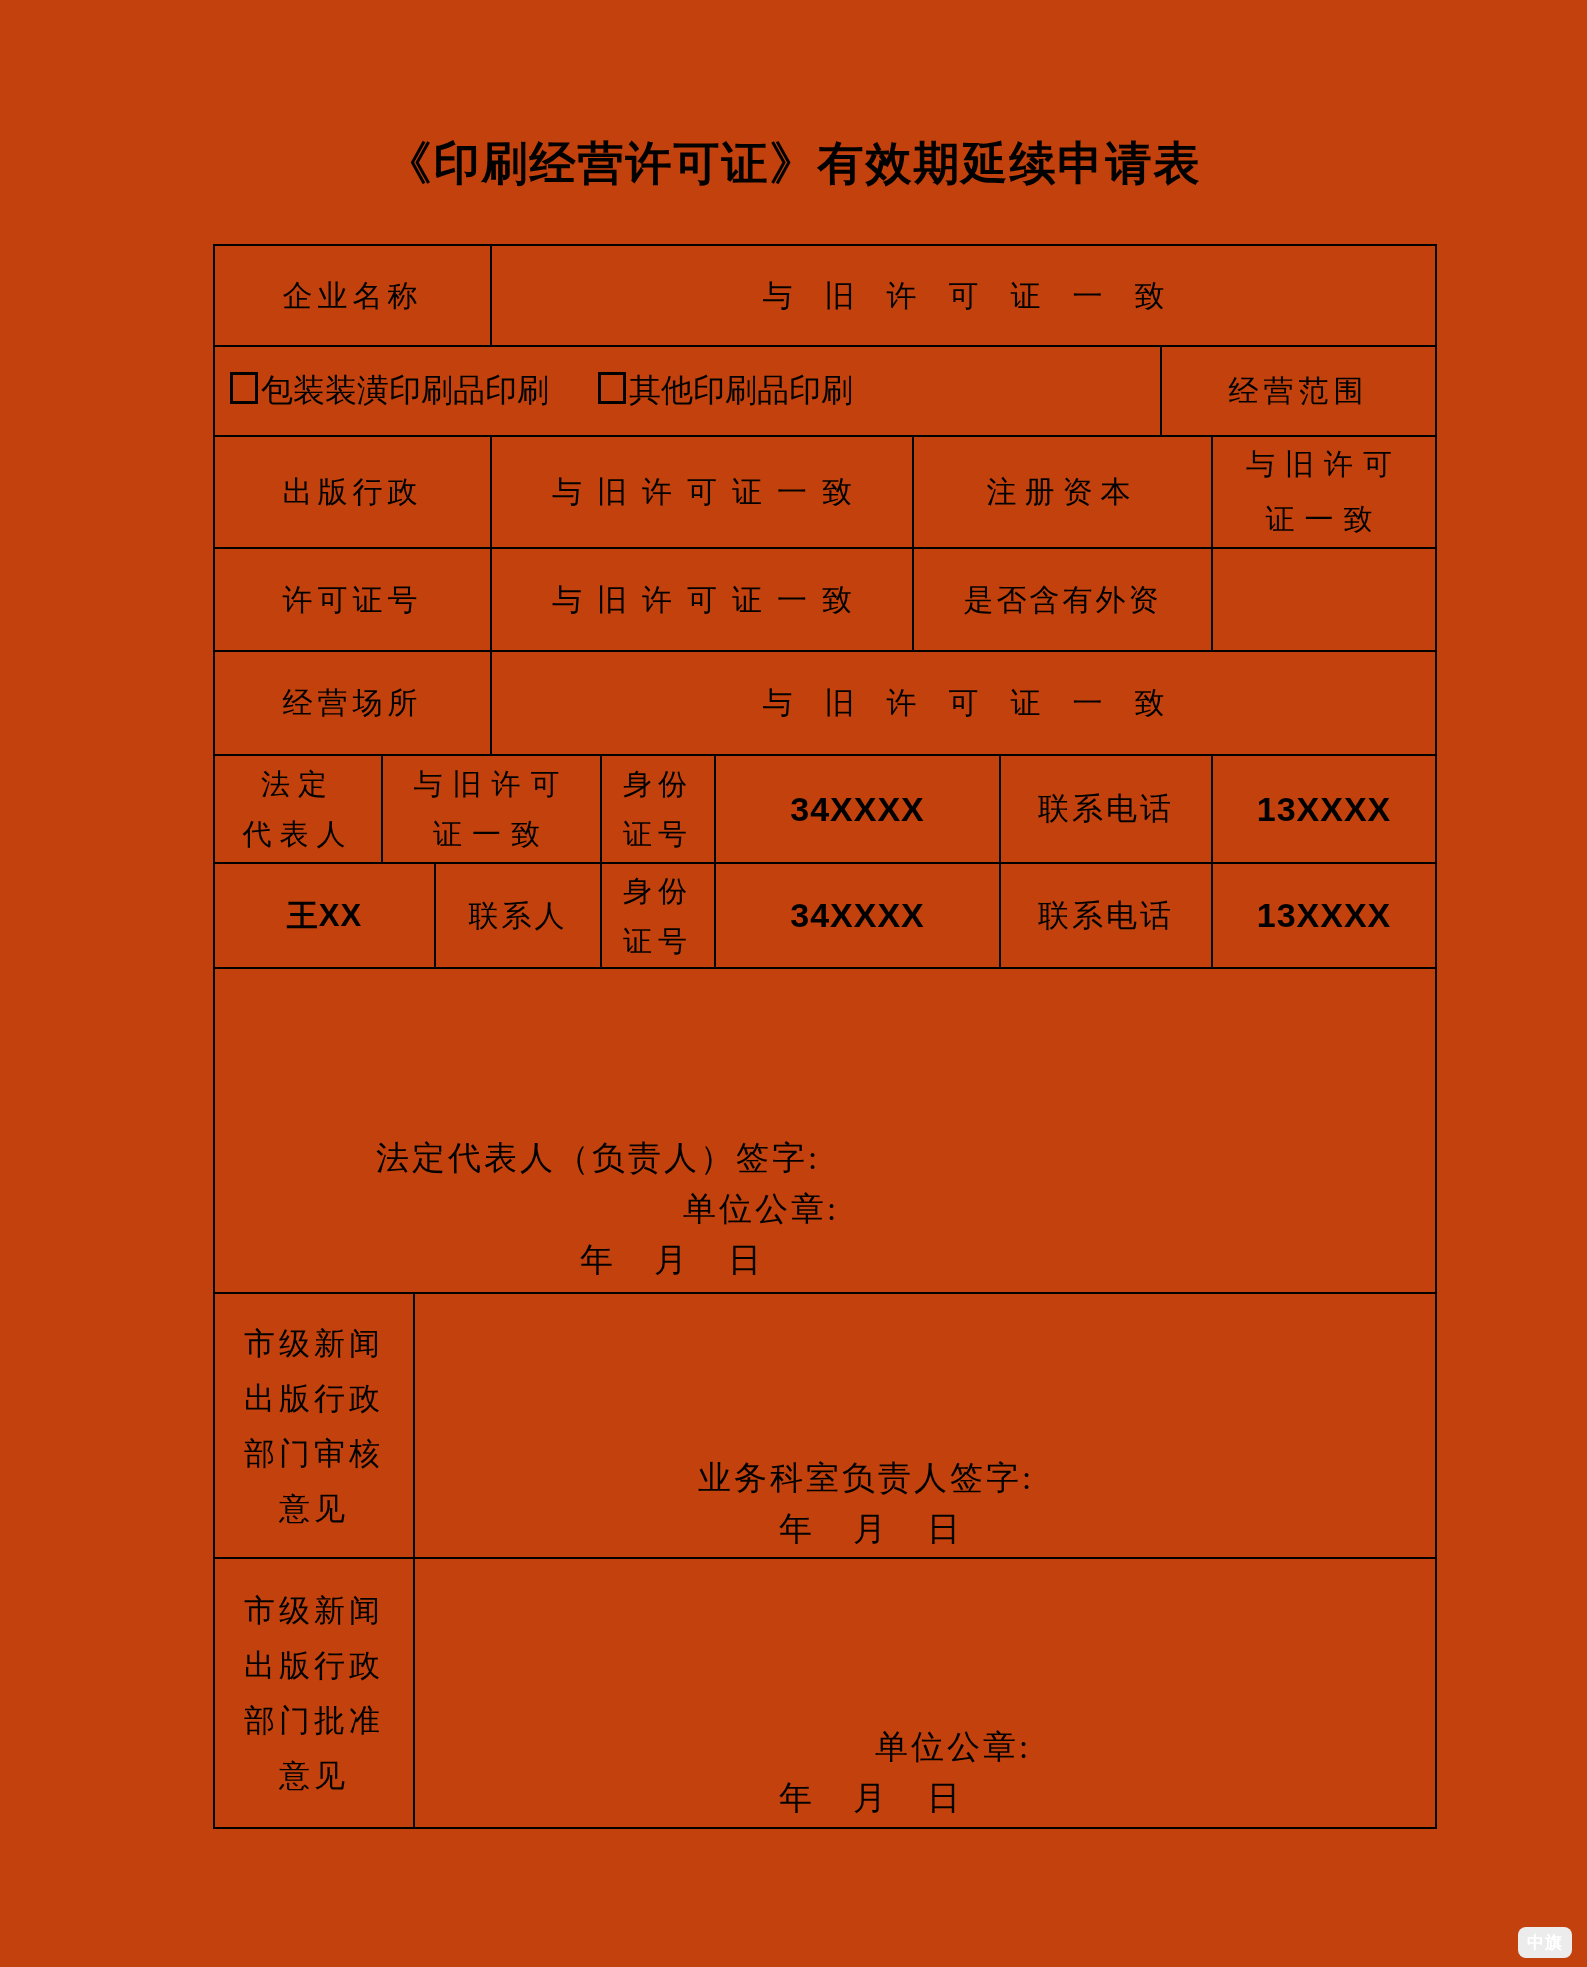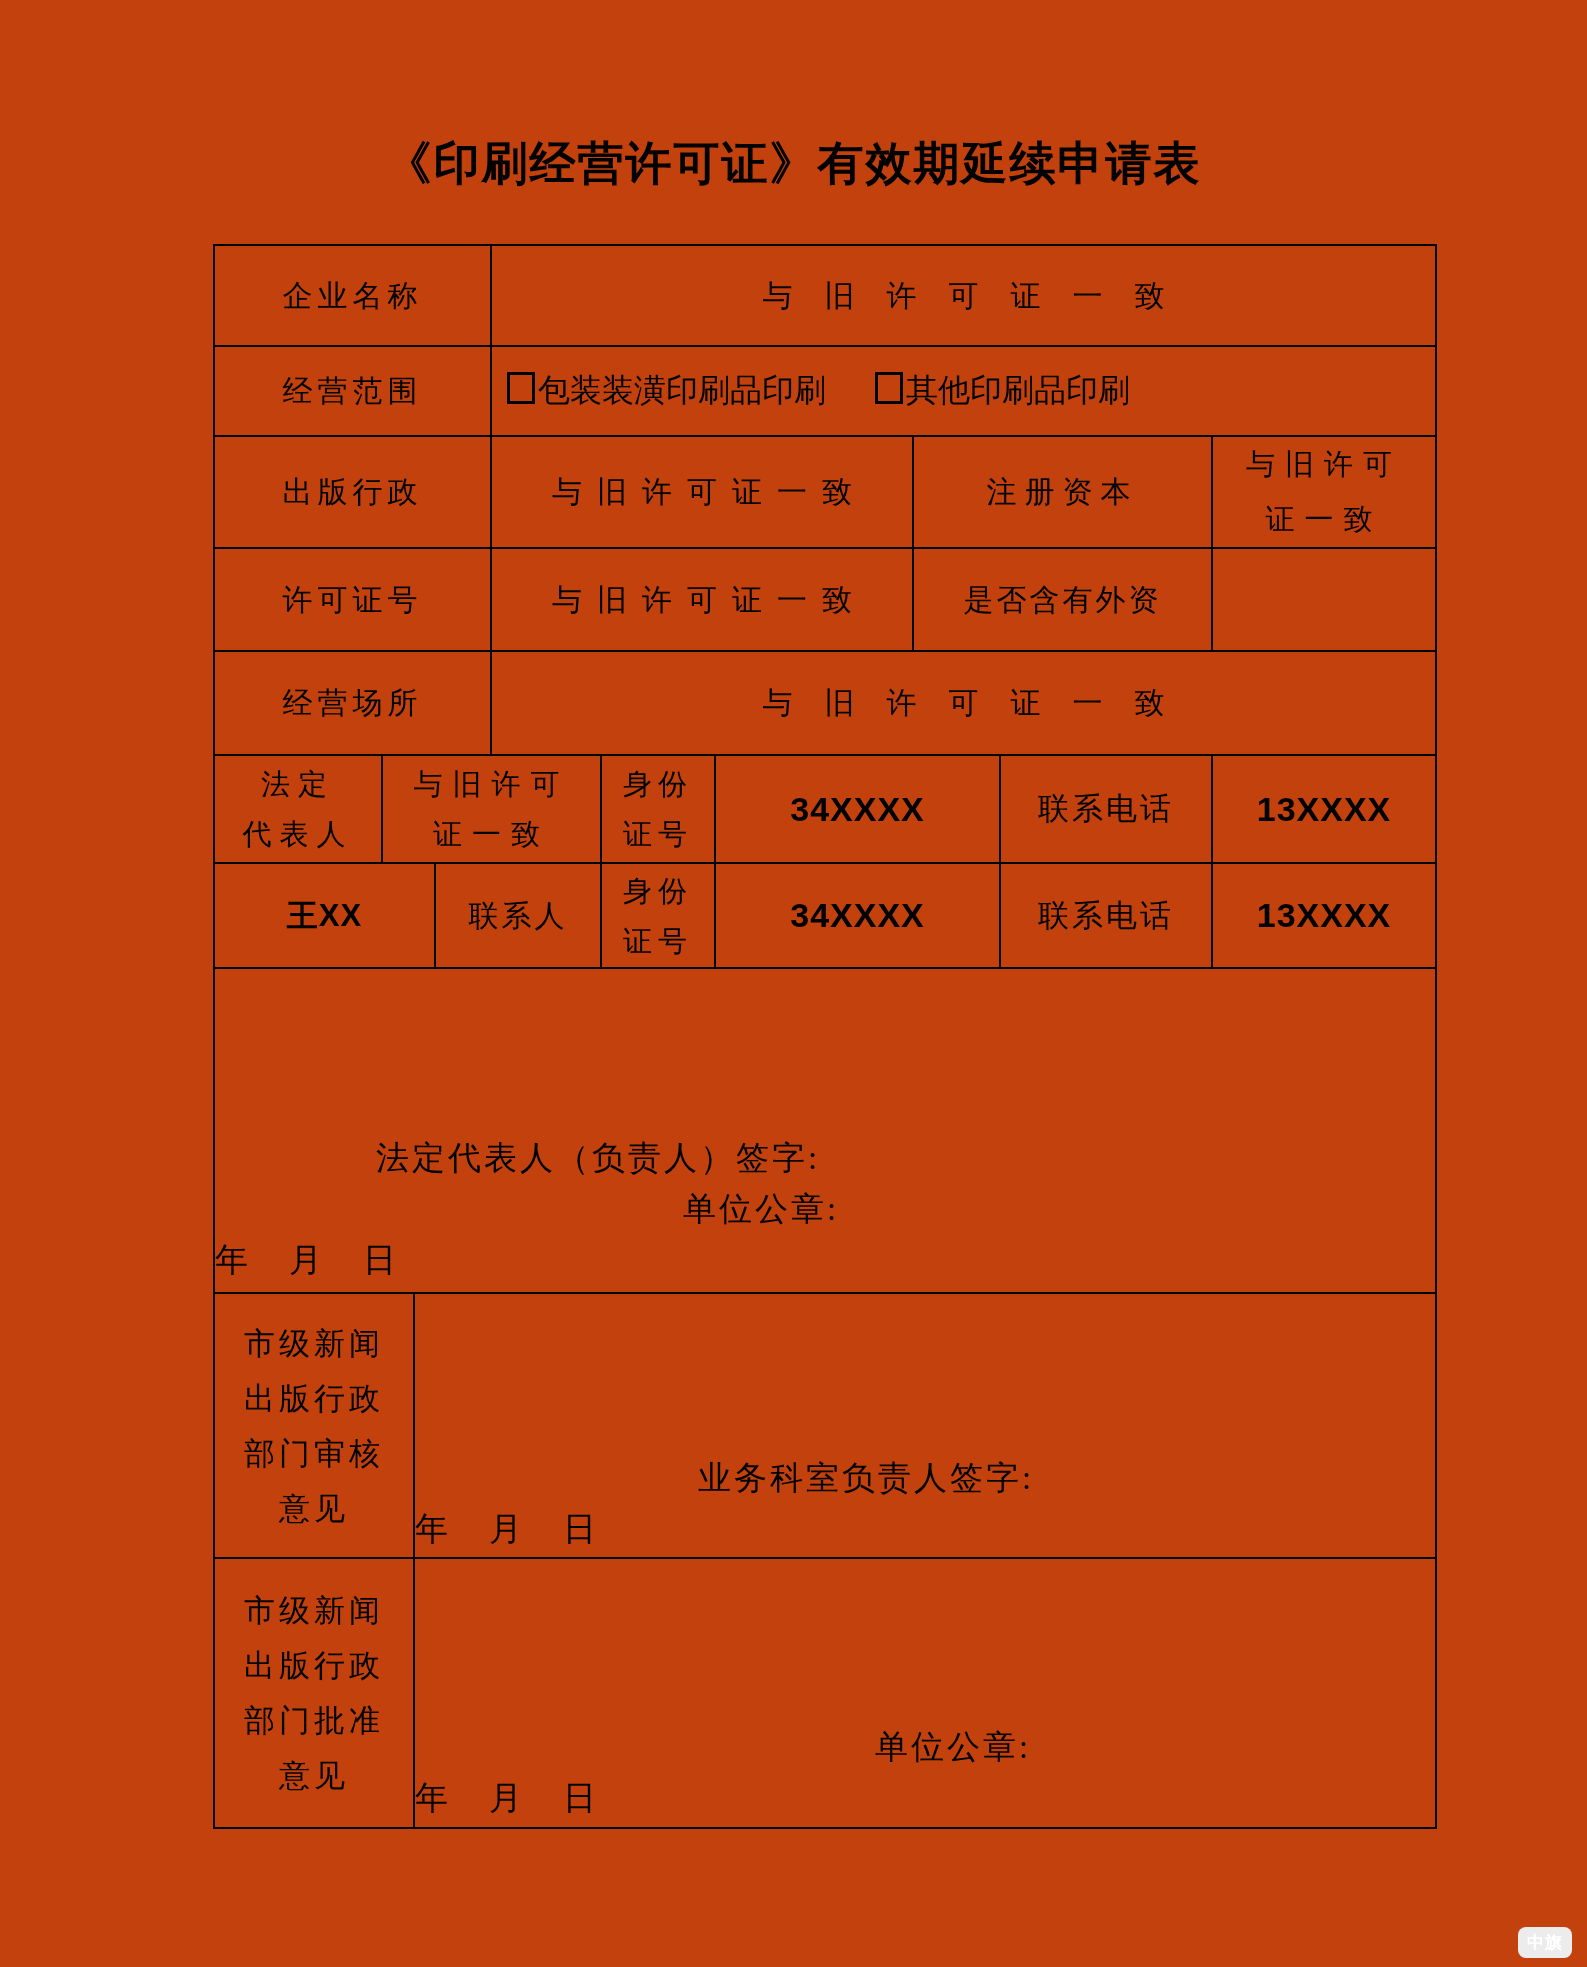--- a/index.html
+++ b/index.html
@@ -36,21 +36,21 @@
               padding-left:15px;font-size:32px;}
   .cbx{display:inline-block;width:22px;height:26px;border:3px solid #000;margin-right:3px;
        vertical-align:-3px;}
   .opt{white-space:nowrap;}
   .opt2{margin-left:49px;}
   .big-label{font-size:31px;letter-spacing:4px;line-height:55px;text-align:center;}
   .big-label .ln{display:block;}
   .sig-cell{justify-content:flex-end;align-items:stretch;}
   .sig-line{font-size:33px;letter-spacing:3px;line-height:51px;text-align:left;}
   .pl161{padding-left:161px}.pl468{padding-left:468px}.pl283{padding-left:283px}.pl460{padding-left:460px}
-  .date-line{font-size:33px;letter-spacing:4px;line-height:51px;text-align:left;padding-right:107px;}
+  .date-line{font-size:33px;letter-spacing:4px;line-height:51px;text-align:center;padding-right:107px;}
   .pb6{padding-bottom:6px}.pb2{padding-bottom:2px}.pb3{padding-bottom:3px}
   .watermark{position:absolute;right:15px;bottom:9px;width:54px;height:31px;background:#ececec;
              border-radius:8px;display:flex;align-items:center;justify-content:center;
              font-family:"Liberation Sans", sans-serif;font-weight:bold;font-size:17px;
              color:#ffffff;letter-spacing:1px;}
 </style>
 </head>
 <body>
 
 <div class="page">
@@ -62,26 +62,26 @@
     <div class="tr h99">
       <div class="td w275">
         <span class="lbl">企业名称</span>
       </div>
       <div class="td w945">
         <span class="val-wide">与旧许可证一致</span>
       </div>
     </div>
 
     <div class="tr h90">
-      <div class="td w275">
-        <span class="lbl">经营范围</span>
-      </div>
       <div class="td w945 scope-cell">
         <span class="opt"><span class="cbx"></span><span>包装装潢印刷品印刷</span></span>
         <span class="opt opt2"><span class="cbx"></span><span>其他印刷品印刷</span></span>
+      </div>
+      <div class="td w275">
+        <span class="lbl">经营范围</span>
       </div>
     </div>
 
     <div class="tr h112">
       <div class="td w275">
         <span class="lbl">出版行政</span>
       </div>
       <div class="td w422">
         <span class="val-med">与旧许可证一致</span>
       </div>

